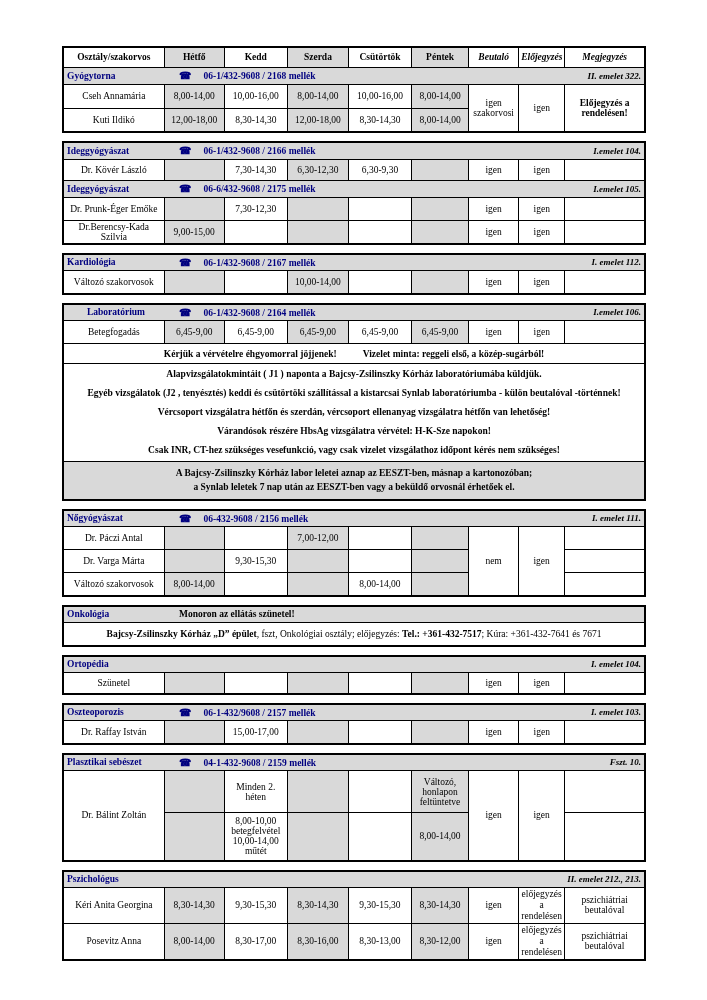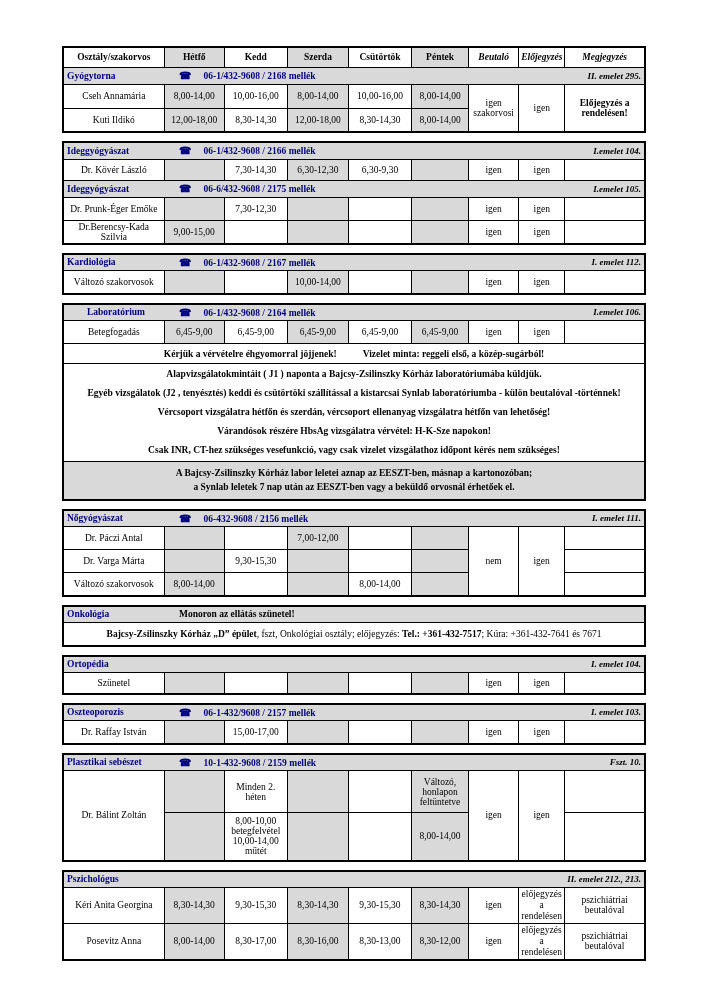--- a/index.html
+++ b/index.html
@@ -68,21 +68,21 @@
         <td class="g">Péntek</td>
         <td class="it">Beutaló</td>
         <td class="it">Előjegyzés</td>
         <td class="it">Megjegyzés</td>
       </tr>
       <tr class="sec">
         <td colspan="9">
           <div class="sec-inner">
             <span class="sec-title">Gyógytorna</span>
             <span class="sec-phone"><span class="phone-glyph">☎</span><span>06-1/432-9608 / 2168 mellék</span></span>
-            <span class="sec-loc">II. emelet 295.</span>
+            <span class="sec-loc">II. emelet 322.</span>
           </div>
         </td>
       </tr>
       <tr class="r24">
         <td class="name">Cseh Annamária</td>
         <td class="g">8,00-14,00</td>
         <td>10,00-16,00</td>
         <td class="g">8,00-14,00</td>
         <td>10,00-16,00</td>
         <td class="g">8,00-14,00</td>
@@ -425,21 +425,21 @@
         <col class="c6">
         <col class="c7">
         <col class="c8">
         <col class="c9">
       </colgroup>
     <tbody>
       <tr class="sec">
         <td colspan="9">
           <div class="sec-inner">
             <span class="sec-title">Plasztikai sebészet</span>
-            <span class="sec-phone"><span class="phone-glyph">☎</span><span>10-1-432-9608 / 2159 mellék</span></span>
+            <span class="sec-phone"><span class="phone-glyph">☎</span><span>04-1-432-9608 / 2159 mellék</span></span>
             <span class="sec-loc">Fszt. 10.</span>
           </div>
         </td>
       </tr>
       <tr class="pl1">
         <td class="name" rowspan="2">Dr. Bálint Zoltán</td>
         <td class="g"></td>
         <td class="pre">Minden 2.
 héten</td>
         <td class="g"></td>

